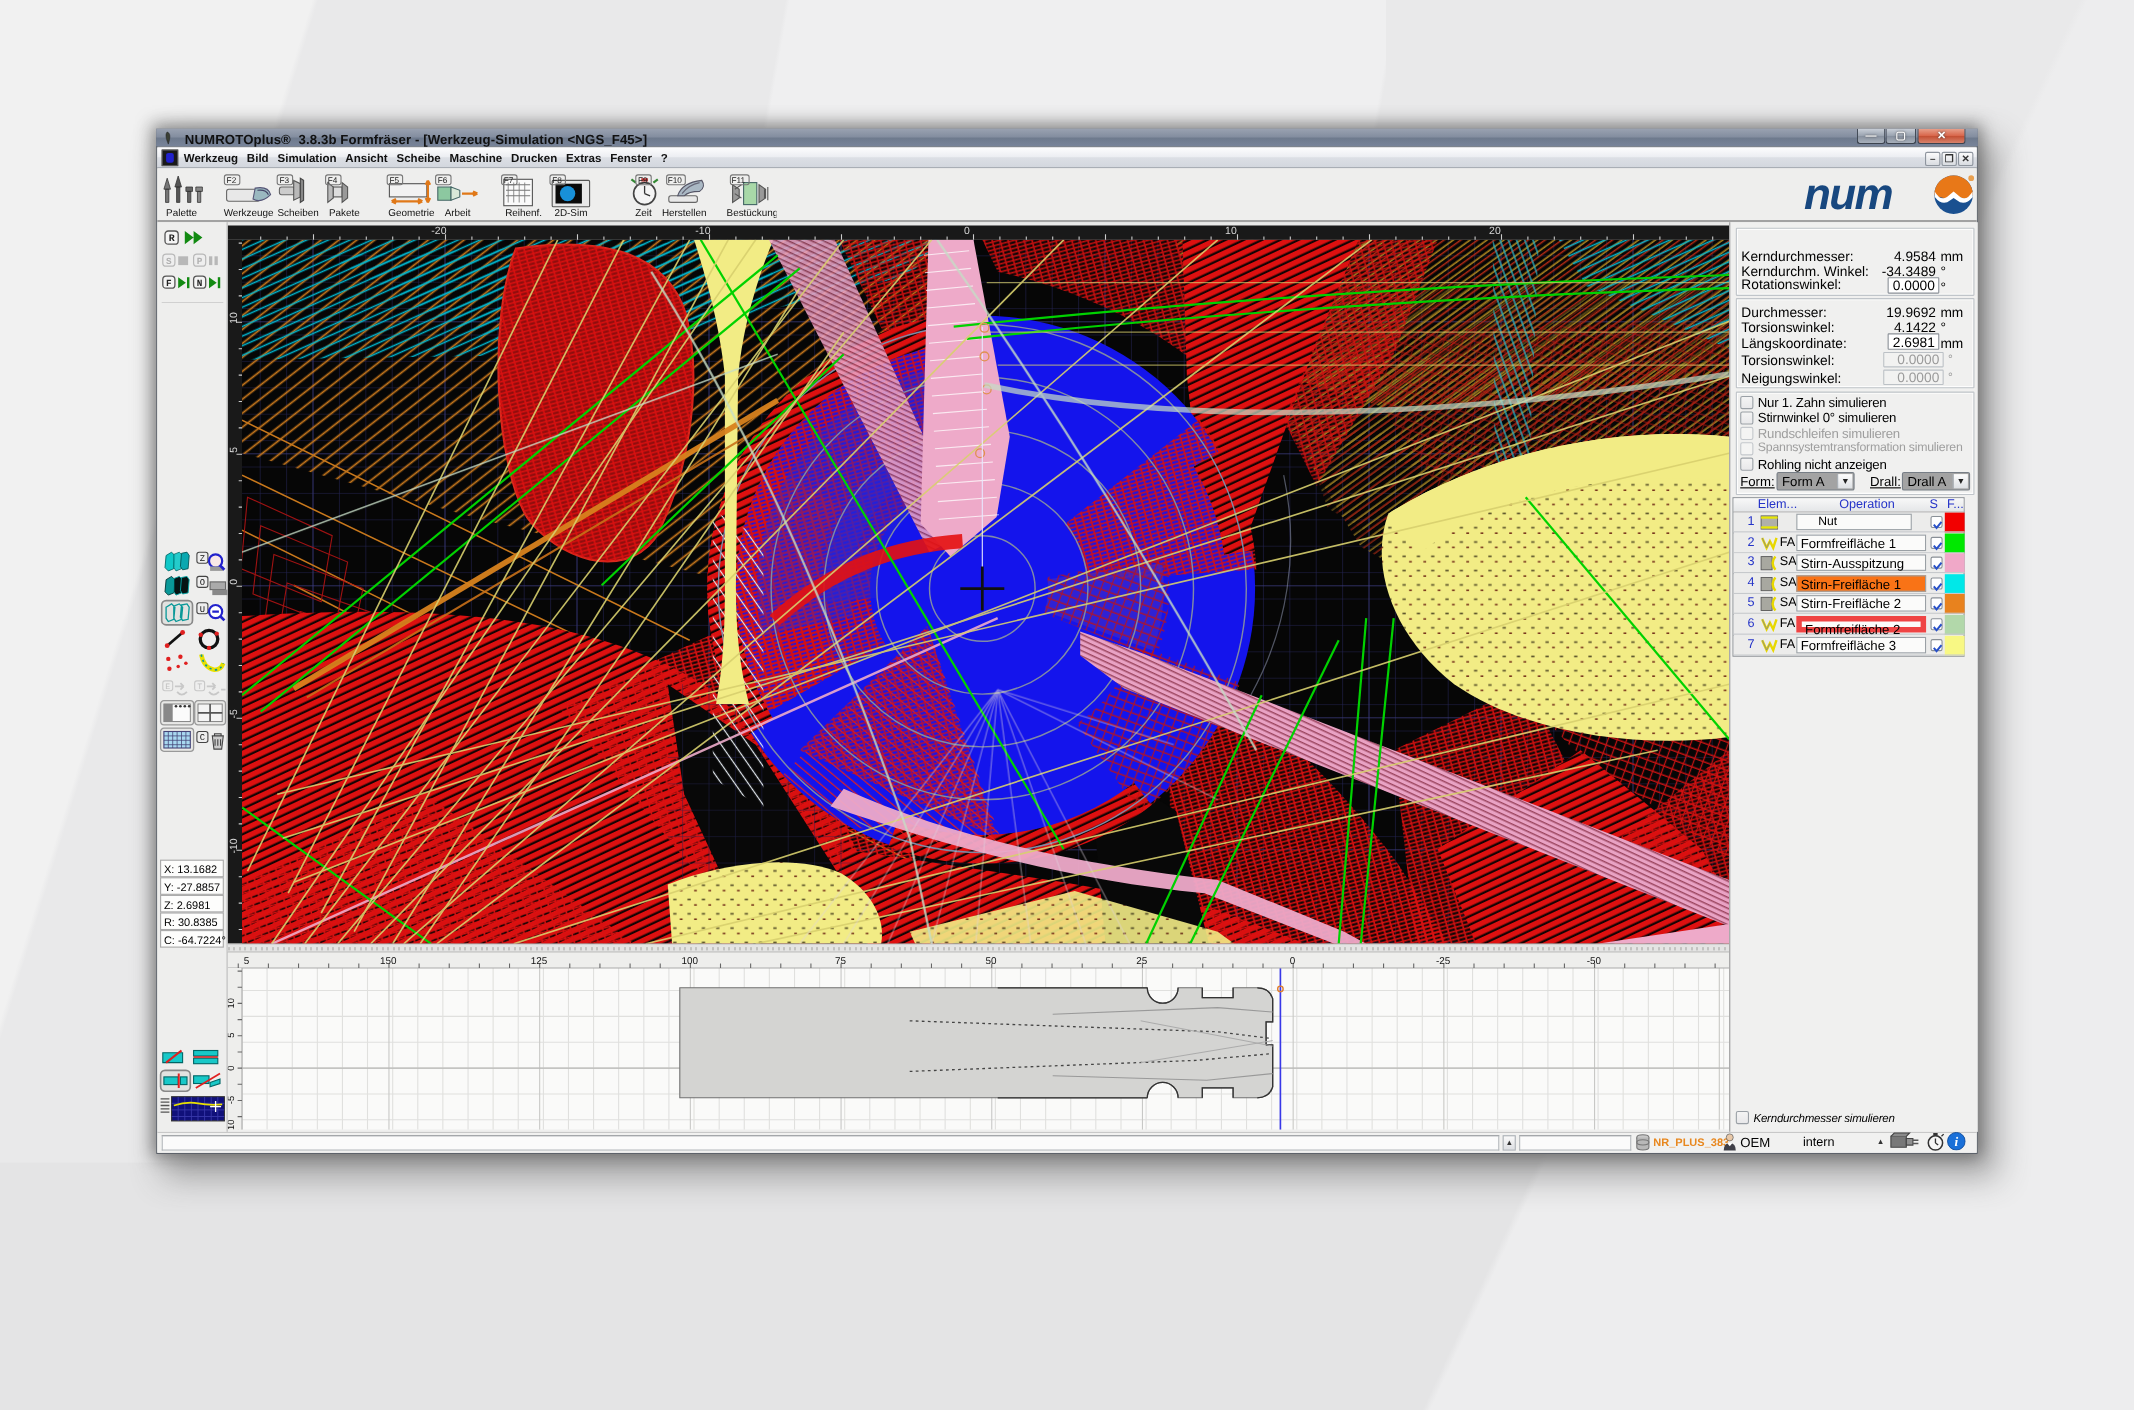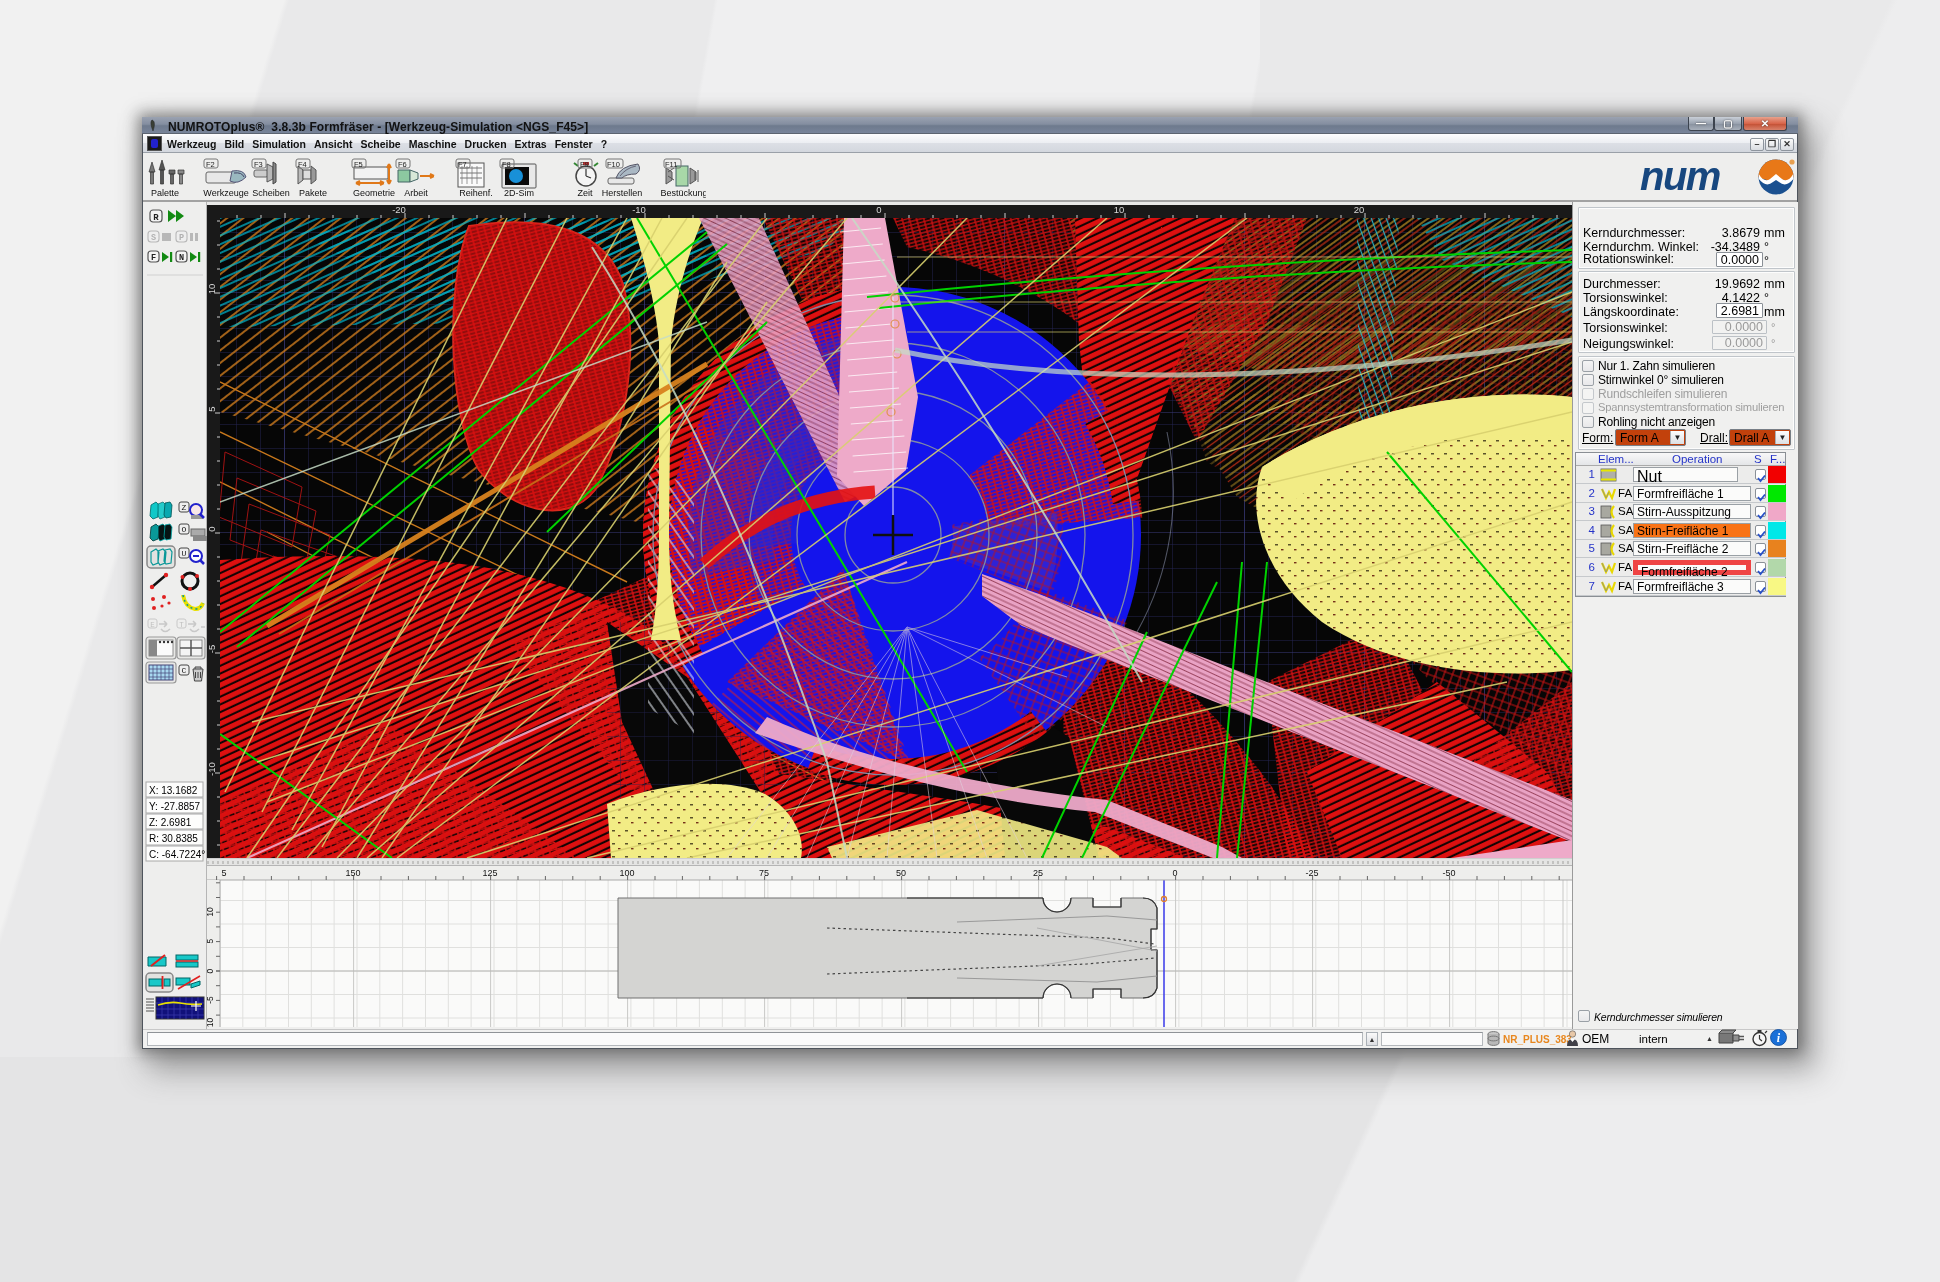--- a/index.html
+++ b/index.html
@@ -671,29 +671,29 @@
 .gbox { position:absolute; border:1px solid #c0c5ca; background:#f0f0ef; border-radius:1px; box-shadow: inset 0 0 0 1px #fdfdfd; }
 .rlab { position:absolute; left:1583px; font-size:12.5px; color:#000; white-space:nowrap; }
 .rval { position:absolute; width:120px; right:0; font-size:12.5px; color:#000; text-align:right; white-space:nowrap;}
 .runit { position:absolute; left:1764px; font-size:12.5px; color:#000;}
 .rinput { position:absolute; background:#fff; border:1px solid #8a9097; border-radius:1px; font-size:12.5px; text-align:right; padding-right:3px; color:#000;}
 .rinput.dis { background:#f2f2f1; border-color:#bcc1c6; color:#9a9a9a; }
 .cb { position:absolute; width:12px; height:12px; background:linear-gradient(#f4f4f4,#e8e8ea); border:1px solid #9aa0a6; border-radius:2px;}
 .cb.dis { border-color:#c4c8cc; background:#f4f4f3;}
 .cblab { position:absolute; left:1598px; font-size:12px; letter-spacing:-0.2px; color:#000; white-space:nowrap;}
 .cblab.dis { color:#9e9e9e; }
-.dd { position:absolute; height:17px; background:#c2410c; border:1px solid #777e86; border-radius:2px; font-size:12px; padding:1px 0 0 4px; color:#000;}
+.dd { position:absolute; height:17px; background:#a3a3a3; border:1px solid #777e86; border-radius:2px; font-size:12px; padding:1px 0 0 4px; color:#000;}
 .dd .ar { position:absolute; right:1px; top:1px; width:14px; height:13px; background:linear-gradient(#fdfdfd,#dde0e4); border-left:1px solid #aab0b6; font-size:8px; text-align:center; line-height:13px; color:#222;}
 </style>
 
 <div class="gbox" style="left:1578px;top:207px;width:217px;height:62px;"></div>
 <div class="gbox" style="left:1578px;top:271px;width:217px;height:82px;"></div>
 <div class="gbox" style="left:1578px;top:356px;width:217px;height:94px;"></div>
 <div class="rlab" style="top:226px;">Kerndurchmesser:</div>
-<div class="rval" style="left:1640px;top:226px;">3.8679</div>
+<div class="rval" style="left:1640px;top:226px;">4.9584</div>
 <div class="runit" style="top:226px;">mm</div>
 <div class="rlab" style="top:240px;">Kerndurchm. Winkel:</div>
 <div class="rval" style="left:1640px;top:240px;">-34.3489</div>
 <div class="runit" style="top:240px;">°</div>
 <div class="rlab" style="top:252px;">Rotationswinkel:</div>
 <div class="rinput" style="left:1716px;top:252px;width:47px;height:15px;line-height:14px;">0.0000</div>
 <div class="runit" style="top:254px;">°</div>
 <div class="rlab" style="top:277px;">Durchmesser:</div>
 <div class="rval" style="left:1640px;top:277px;">19.9692</div>
 <div class="runit" style="top:277px;">mm</div>
@@ -731,21 +731,21 @@
 <div class="rp" style="left:1754px;top:453px;font-size:11.5px;color:#2433c8;">S</div>
 <div class="rp" style="left:1770px;top:453px;font-size:11.5px;color:#2433c8;">F...</div>
 <div class="rp" id="tablerows" style="left:1575px;top:466px;"></div>
 <div class="rp" style="left:1576px;top:466px;width:209px;height:18px;border-bottom:1px solid #c6c9cc;background:#ececeb;"></div>
 <div class="rp" style="left:1576px;top:468px;width:19px;text-align:right;font-size:11.5px;color:#2433c8;">1</div>
 <svg width="17" height="14" style="position:absolute;left:1600px;top:468px;">
     <rect x="1" y="1" width="15" height="12" fill="#b0b0a8" stroke="#555" stroke-width="0.8"></rect>
     <rect x="1" y="1.5" width="15" height="2" fill="#e8e800"></rect>
     <rect x="1" y="10.5" width="15" height="2" fill="#e8e800"></rect>
   </svg>
-<div class="rp" style="left:1633px;top:467px;width:105px;height:15px;background:#fbfbfa;border:1px solid #9aa0a5;font-size:16px;padding:0 0 0 3px;color:#000;">Nut</div>
+<div class="rp" style="left:1633px;top:467px;width:105px;height:15px;background:#fbfbfa;border:1px solid #9aa0a5;font-size:11px;padding:0 0 0 19px;color:#000;">Nut</div>
 <div class="rp" style="left:1755px;top:469px;width:11px;height:11px;background:#fff;border:1px solid #8a9097;border-radius:2px;"><svg width="11" height="11">
       <path d="M2 5 L4.5 8 L9 2.5" fill="none" stroke="#2850c8" stroke-width="1.8"></path>
     </svg></div>
 <div class="rp" style="left:1768px;top:466px;width:18px;height:18px;background:#f20000;border-bottom:1px solid #c6c9cc;"></div>
 <div class="rp" style="left:1576px;top:485px;width:209px;height:18px;border-bottom:1px solid #c6c9cc;background:#ececeb;"></div>
 <div class="rp" style="left:1576px;top:487px;width:19px;text-align:right;font-size:11.5px;color:#2433c8;">2</div>
 <svg width="17" height="14" style="position:absolute;left:1600px;top:487px;">
     <path d="M2 2 L6 11 L9 5 L12 11 L15 2" fill="none" stroke="#e8d800" stroke-width="2.2"></path>
     <path d="M2 2 L6 11 L9 5" fill="none" stroke="#888" stroke-width="0.8"></path>
   </svg>

